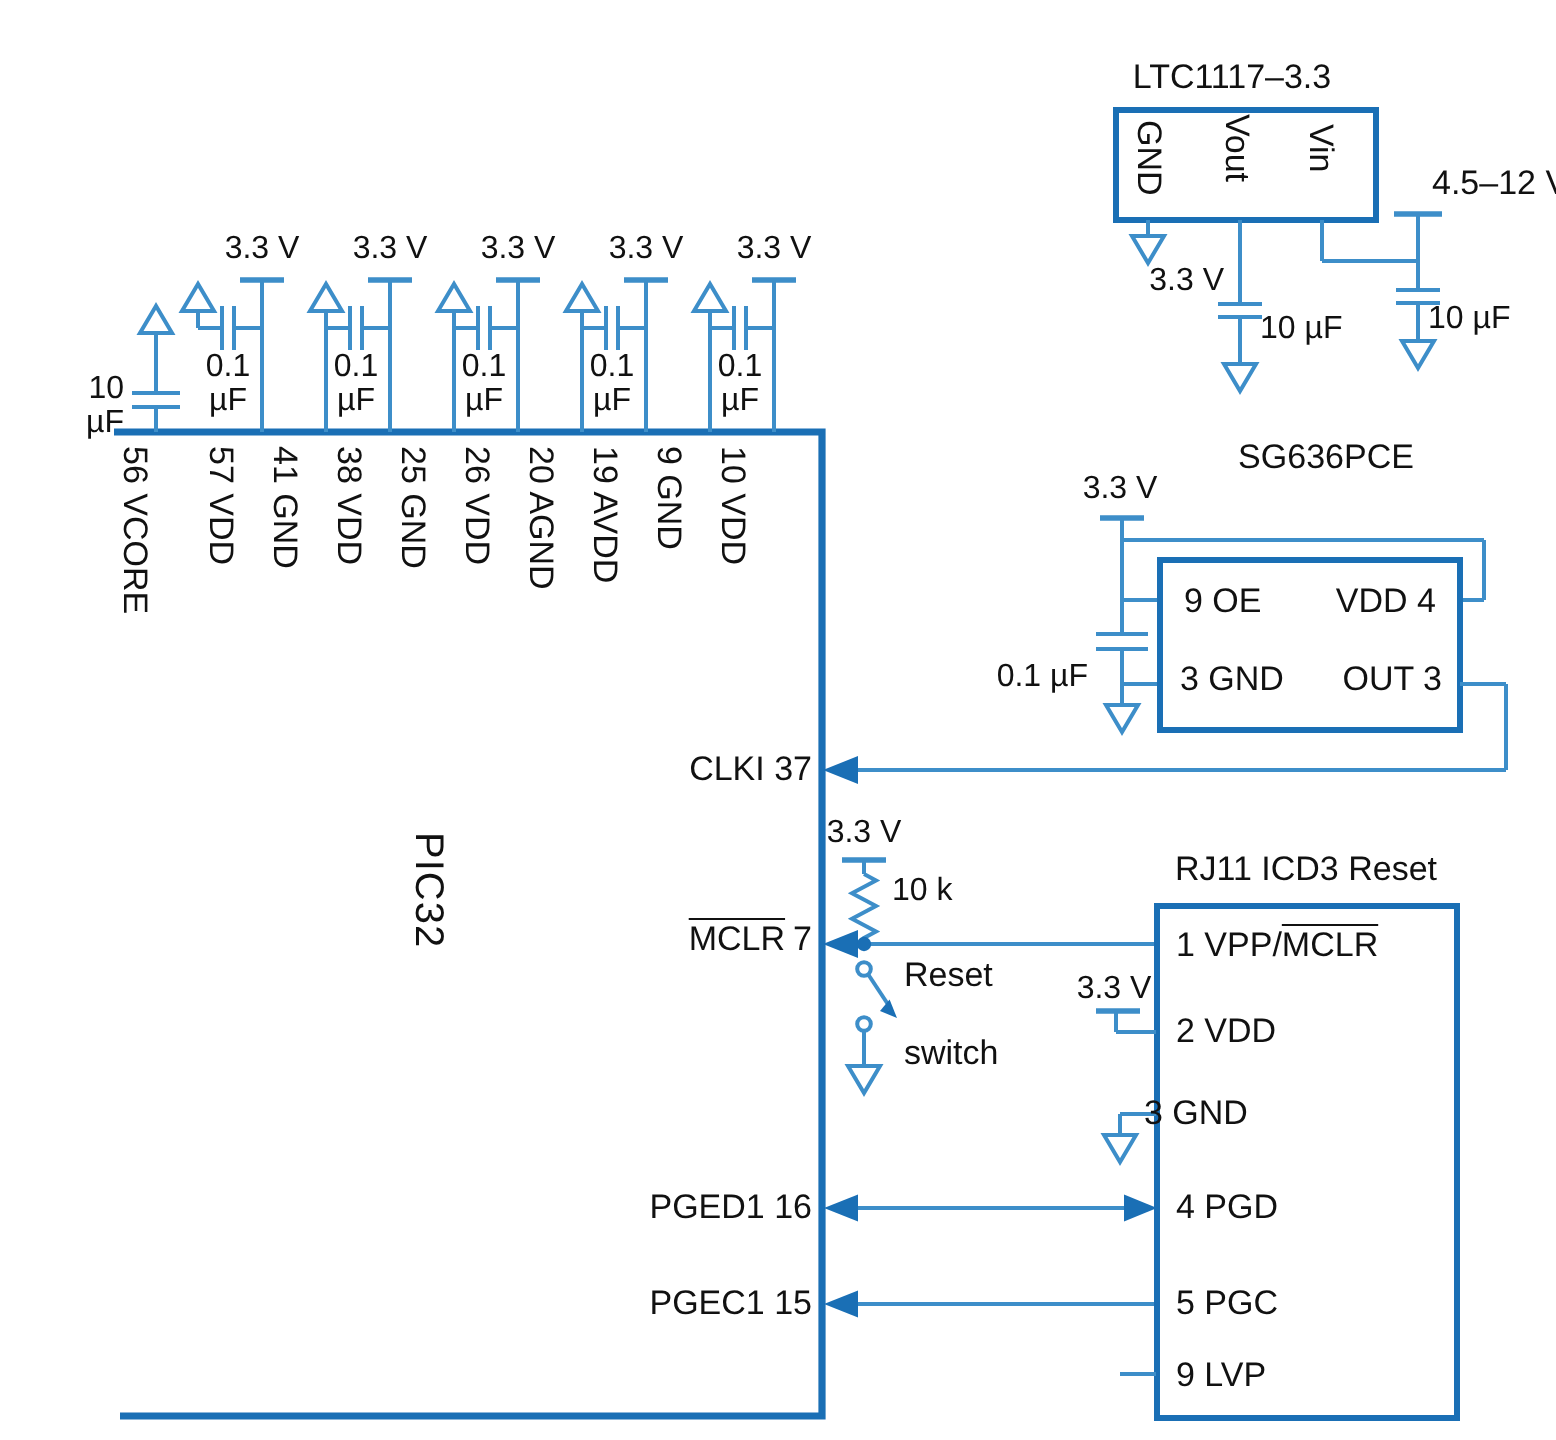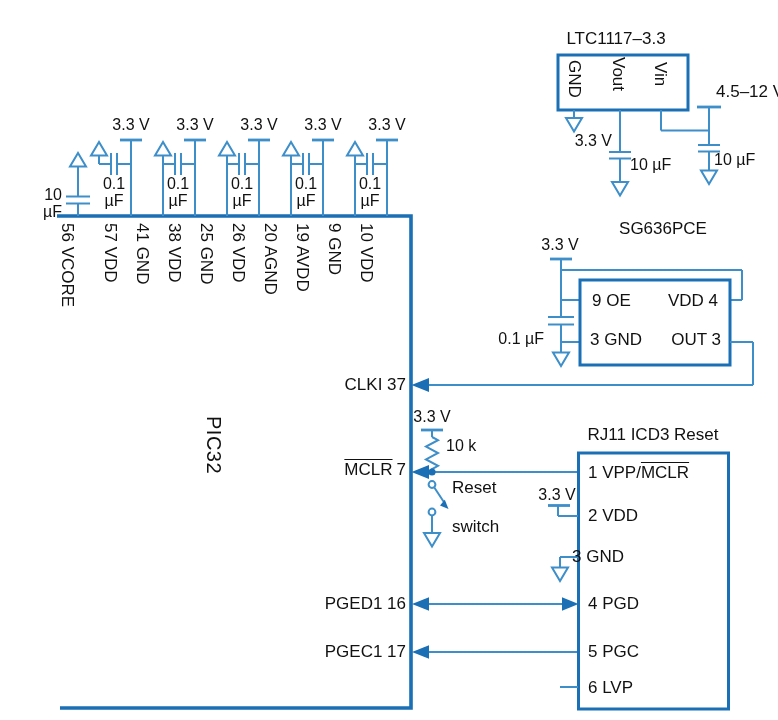--- a/index.html
+++ b/index.html
@@ -213,21 +213,21 @@
 <div class="rot" style="left:260px;top:223px">20 AGND</div>
 <div class="rot" style="left:292px;top:223px">19 AVDD</div>
 <div class="rot" style="left:324px;top:223px">9 GND</div>
 <div class="rot" style="left:356px;top:223px">10 VDD</div>
 
 <div class="rot big" style="left:202px;top:416px">PIC32</div>
 
 <div class="t r" style="right:372px;top:376px">CLKI 37</div>
 <div class="t r" style="right:372px;top:461px"><span class="ovl">MCLR</span><span class="gap">7</span></div>
 <div class="t r" style="right:372px;top:595px">PGED1 16</div>
-<div class="t r" style="right:372px;top:643px">PGEC1 17</div>
+<div class="t r" style="right:372px;top:643px">PGEC1 15</div>
 
 <div class="t sm c" style="left:432px;top:408px">3.3 V</div>
 <div class="t sm" style="left:446px;top:437px">10 k</div>
 <div class="t" style="left:452px;top:479px">
   <div>Reset</div>
   <div style="margin-top:21px">switch</div>
 </div>
 
 <div class="t c" style="left:616px;top:30px">LTC1117–3.3</div>
 <div class="rot" style="left:564px;top:60px">GND</div>
@@ -246,15 +246,15 @@
 <div class="t" style="left:590px;top:331px">3 GND</div>
 <div class="t r" style="right:57px;top:331px">OUT 3</div>
 
 <div class="t c" style="left:653px;top:426px">RJ11 ICD3 Reset</div>
 <div class="t sm c" style="left:557px;top:486px">3.3 V</div>
 <div class="t" style="left:588px;top:464px"><span>1 VPP/</span><span class="ovl">MCLR</span></div>
 <div class="t" style="left:588px;top:507px">2 VDD</div>
 <div class="t" style="left:572px;top:548px">3 GND</div>
 <div class="t" style="left:588px;top:595px">4 PGD</div>
 <div class="t" style="left:588px;top:643px">5 PGC</div>
-<div class="t" style="left:588px;top:679px">6 LVP</div>
+<div class="t" style="left:588px;top:679px">9 LVP</div>
 
 </div>
 
 </body></html>

